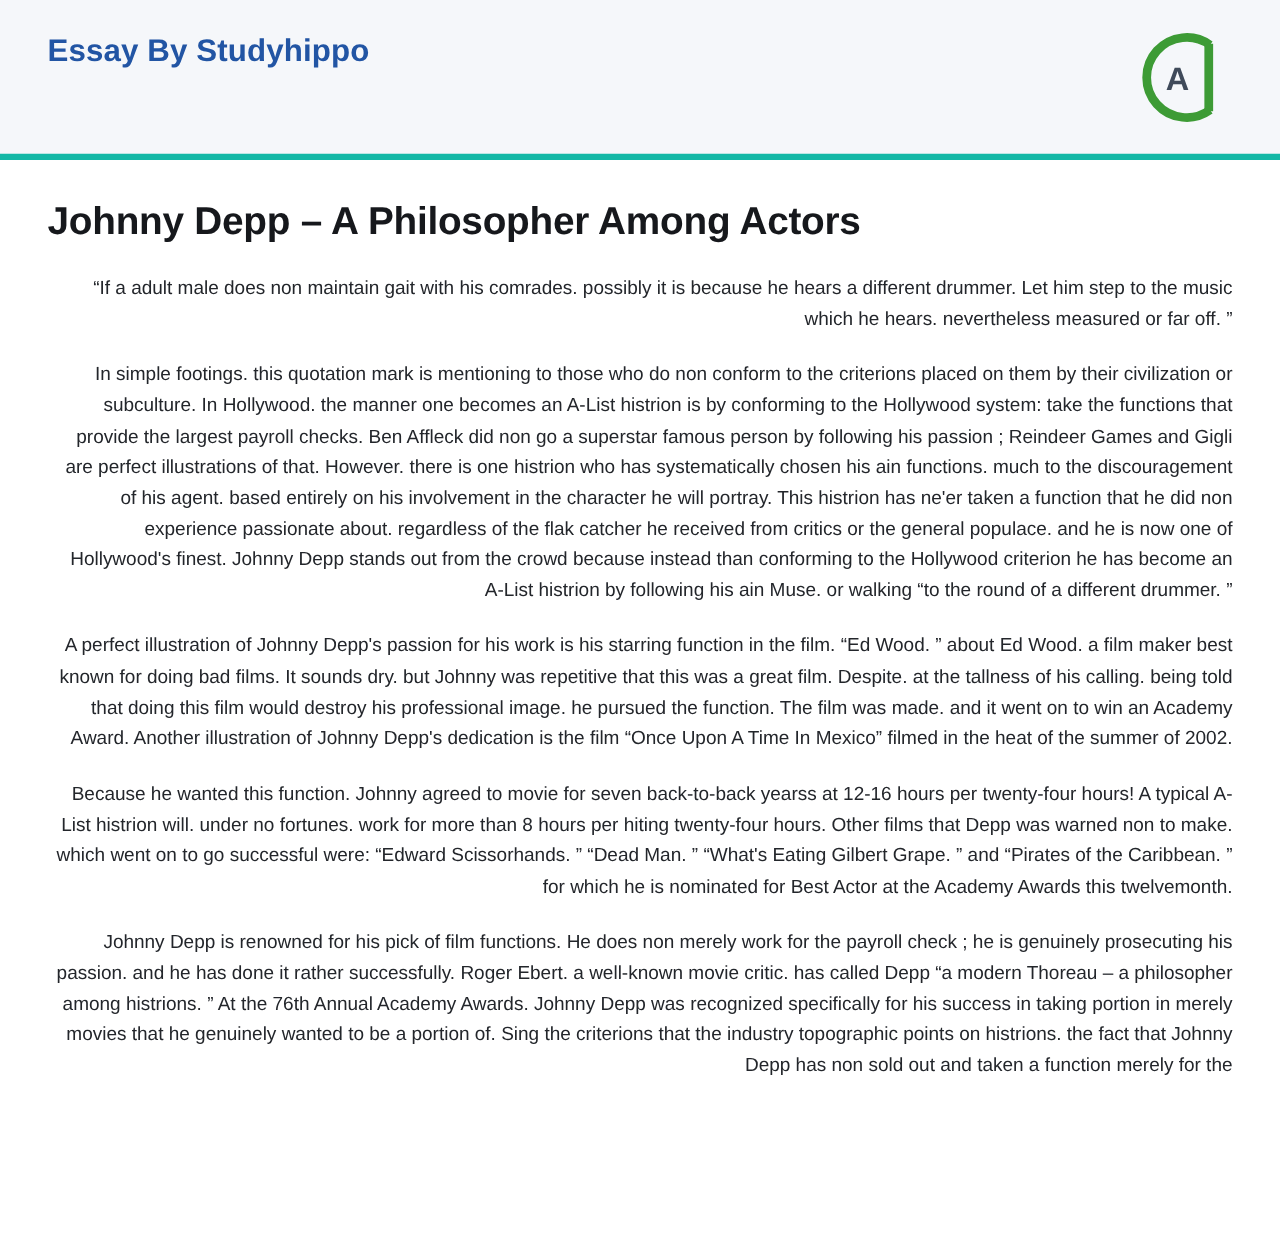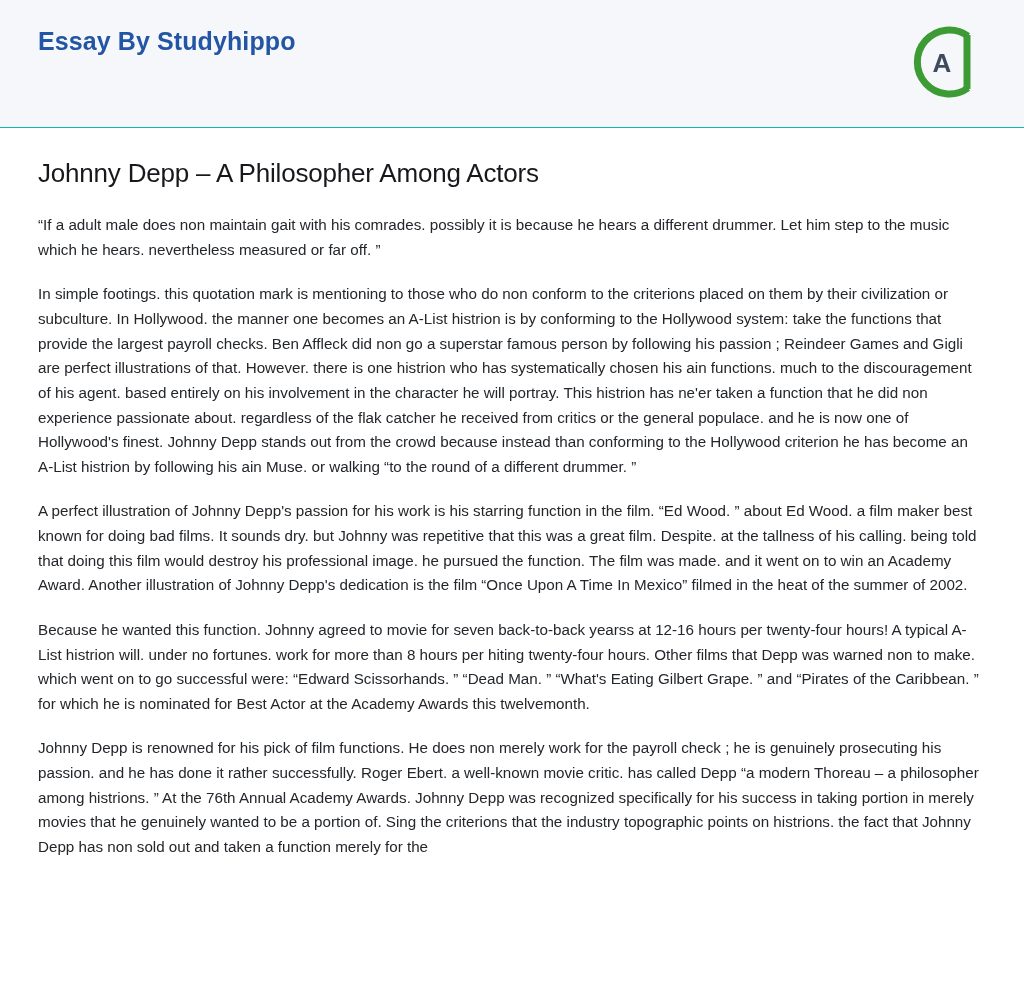--- a/index.html
+++ b/index.html
@@ -16,21 +16,21 @@
   }
   .page {
     width: 1024px;
     min-height: 993px;
     position: relative;
     background: #ffffff;
   }
   
   .header {
     background: #f5f7fa;
-    border-bottom: 1px solid #14b8a6;
+    border-bottom: 5px solid #14b8a6;
     padding: 28px 38px 22px 38px;
     position: relative;
     min-height: 128px;
   }
   .brand {
     font-size: 25px;
     font-weight: bold;
     color: #2255a4;
     letter-spacing: 0.1px;
     margin: 0 0 16px 0;
@@ -49,33 +49,33 @@
     width: 80px;
     height: 80px;
   }
   .logo svg { display: block; }
 
   
   .article {
     padding: 30px 38px 24px 38px;
   }
   .title {
-    font-size: 26px;
-    font-weight: normal;
+    font-size: 31px;
+    font-weight: bold;
     color: #16181c;
     margin: 0 0 24px 0;
     letter-spacing: -0.2px;
     line-height: 1.2;
   }
   .para {
     font-size: 15.2px;
     line-height: 1.62;
     color: #23262b;
     margin: 0 0 20px 0;
-    text-align: left;
+    text-align: right;
   }
   .para:last-child { margin-bottom: 0; }
 </style>
 </head>
 <body>
 
 <div class="page">
 
   <div class="header">
     <div class="brand">Essay By Studyhippo</div>

